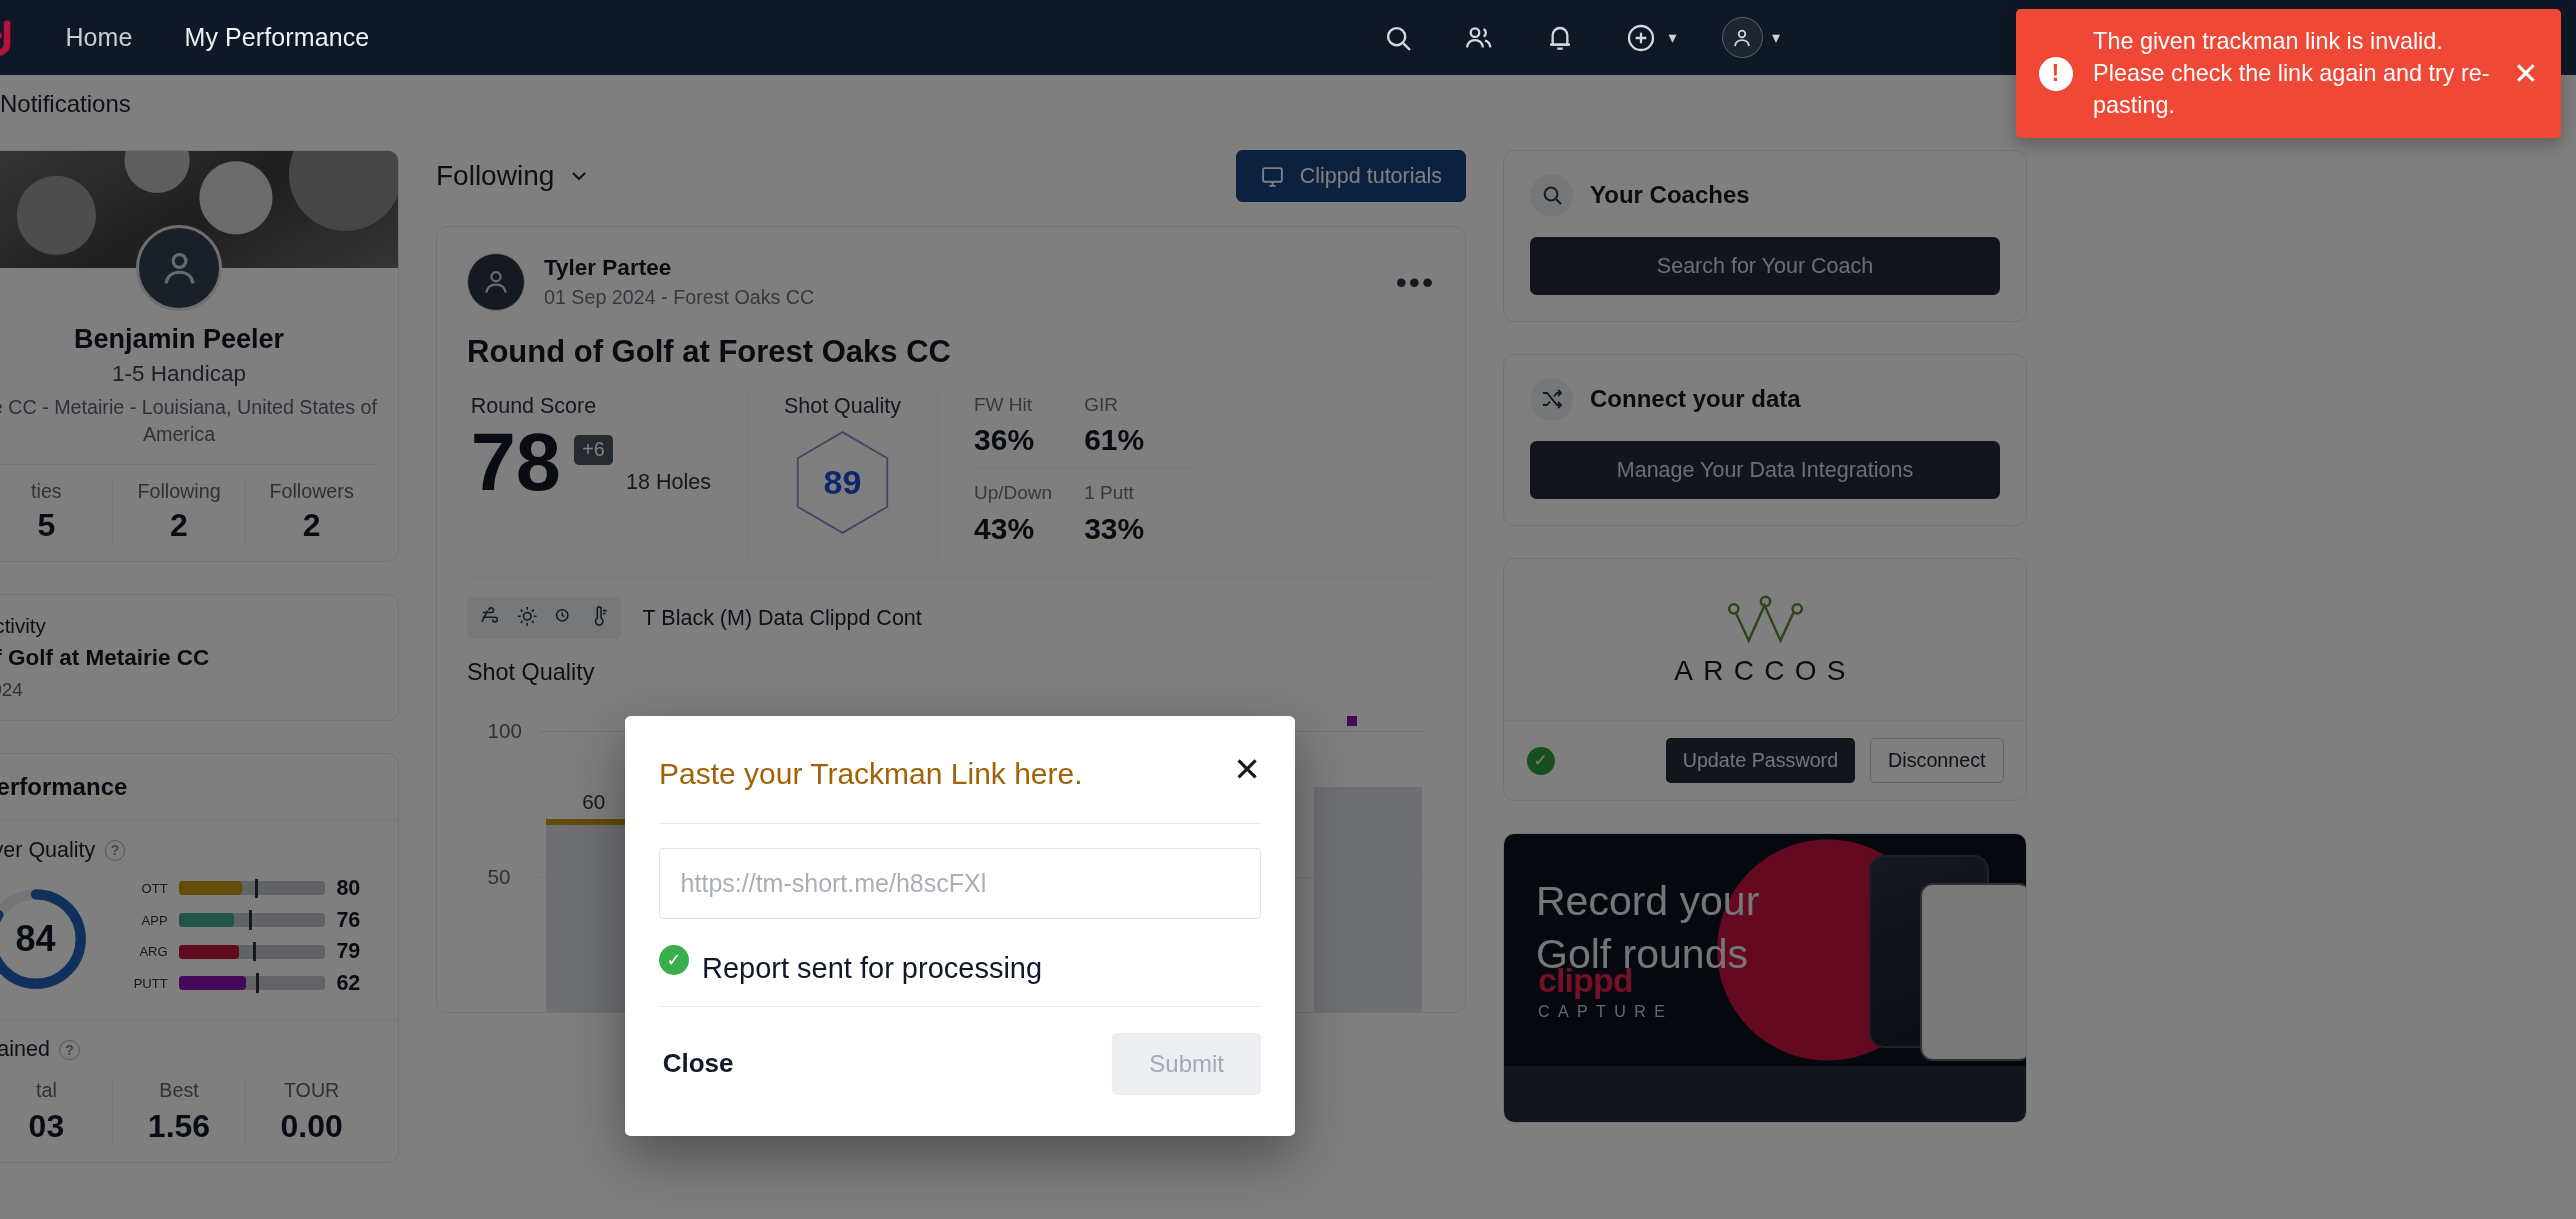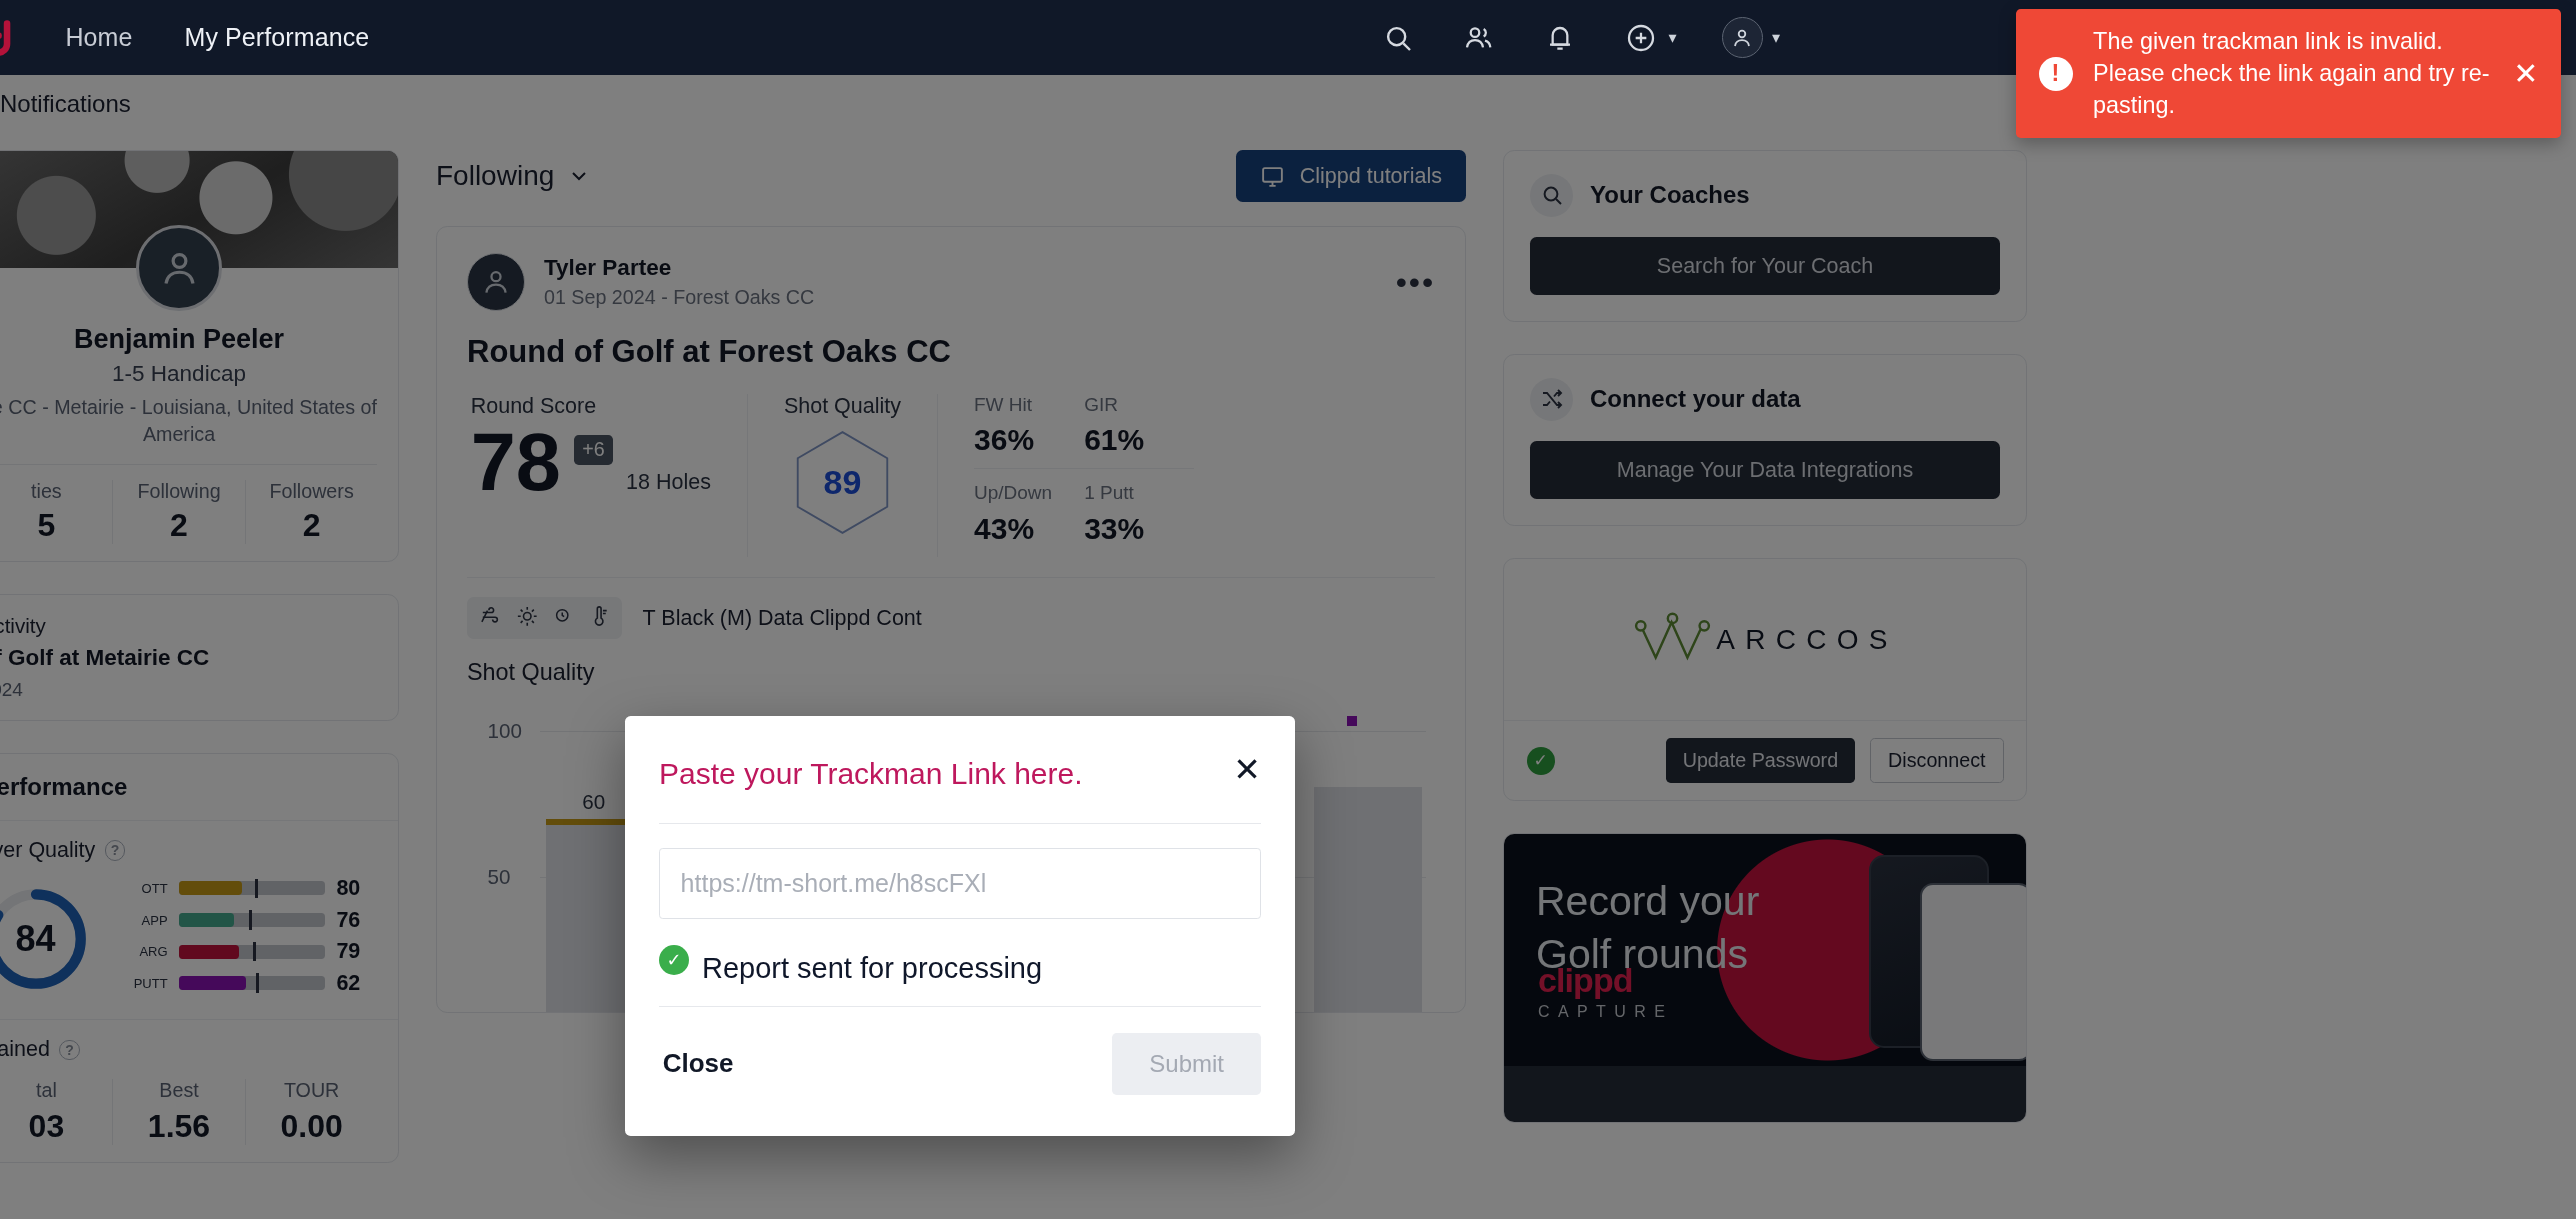--- a/index.html
+++ b/index.html
@@ -234,21 +234,21 @@
   }
   .side-title { font-size: 24px; font-weight: 700; color: #121826; }
   .dark-btn {
     margin-top: 20.6px; width: 100%; height: 58px; border: none; border-radius: 6.6px;
     background: #252c39; color: #d8dce3; font-size: 21.5px; cursor: pointer;
     font-family: inherit;
   }
 
   .arccos-card { padding: 0; overflow: hidden; }
   .arccos-logo-area {
-    height: 161px; display: flex; align-items: center; justify-content: center; gap: 3px;
+    height: 161px; display: flex; align-items: center; justify-content: center; gap: 3px; flex-direction: column;
   }
   .arccos-word { font-size: 28px; letter-spacing: 10.3px; color: #111827; }
   .arccos-foot {
     border-top: 0.9px solid #eceef2; padding: 17px 22.5px;
     display: flex; align-items: center; gap: 15px;
   }
   .ok-badge {
     width: 28px; height: 28px; border-radius: 50%; background: #2e9e3e;
     display: flex; align-items: center; justify-content: center; color: #fff; font-size: 17px;
   }
@@ -292,21 +292,21 @@
   .modal {
     position: absolute; left: 625px; top: 716px; width: 670px;
     background: #ffffff; border-radius: 5.6px;
     box-shadow: 0 20.6px 56px rgba(0,0,0,.38);
     z-index: 90; padding: 0 34px;
   }
   .modal-head {
     display: flex; align-items: flex-start; justify-content: space-between;
     padding: 41px 0 32px;
   }
-  .modal-title { font-size: 30px; color: #be185d; }
+  .modal-title { font-size: 30px; color: #a16207; }
   .modal-x { font-size: 33px; color: #111827; cursor: pointer; line-height: .8; }
   .modal-body { border-top: 0.9px solid #e6e8ec; padding: 24px 0 0; }
   .modal-input {
     width: 100%; height: 71px; border: 0.9px solid #dfe2e7; border-radius: 3.7px;
     font-size: 25px; padding: 0 20.6px; color: #111827; font-family: inherit;
     background: #fff; outline: none;
   }
   .modal-input::placeholder { color: #a9aeb7; }
   .modal-status { display: flex; align-items: center; gap: 13px; margin-top: 15px; }
   .status-ok {

